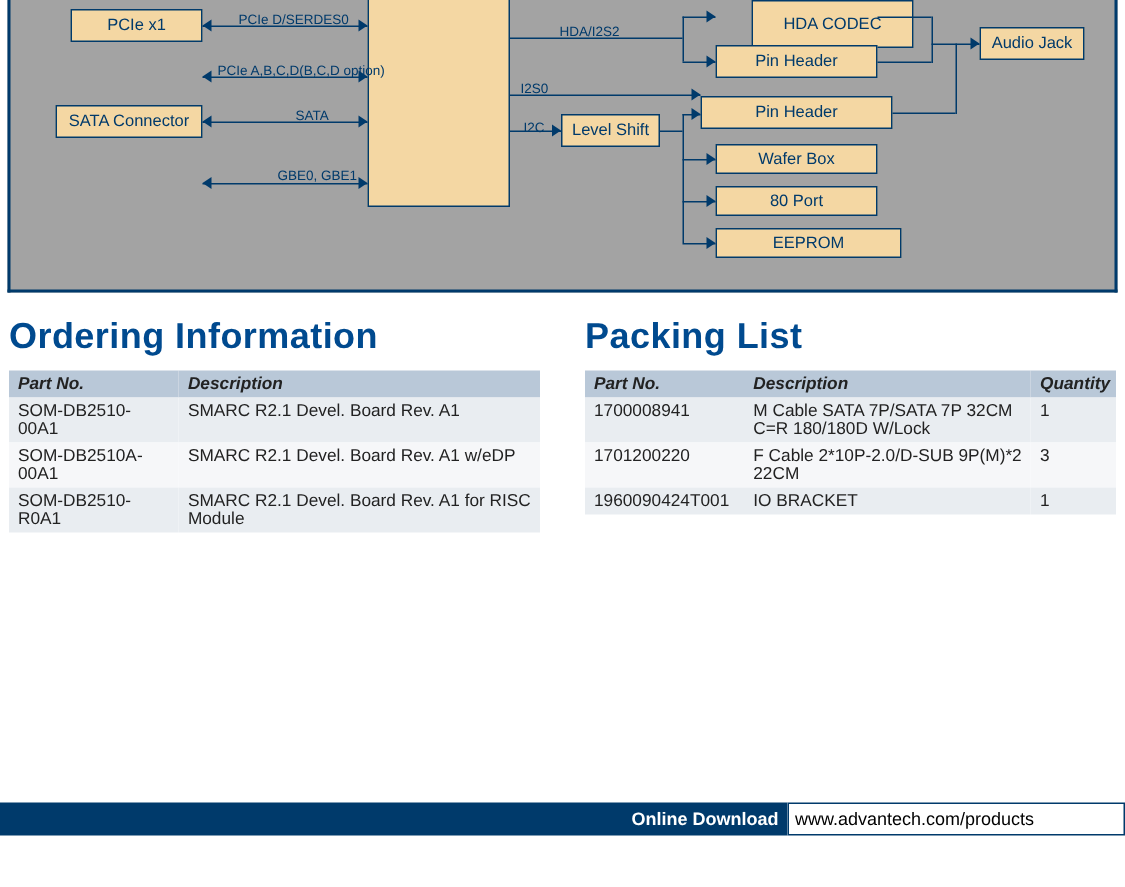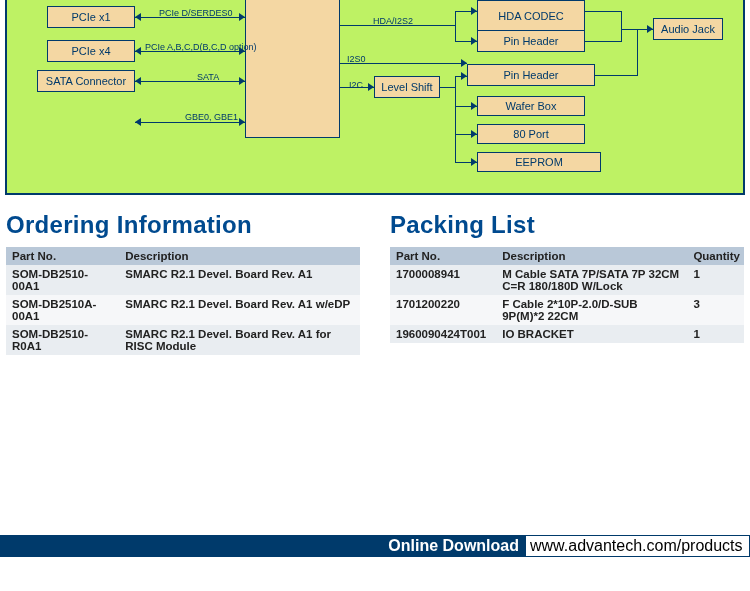--- a/index.html
+++ b/index.html
@@ -14,21 +14,21 @@
   .page { position: relative; width: 750px; }
 
   
   .diagram {
     position: relative;
     width: 740px;
     height: 195px;
     margin: 0 5px;
     border: 2px solid #003a6b;
     border-top: none;
-    background: #bef264;
+    background: #a3a3a3;
   }
   .node {
     position: absolute;
     background: #f4d7a3;
     border: 1px solid #003a6b;
     font-size: 11px;
     color: #003a6b;
     text-align: center;
     display: flex;
     align-items: center;
@@ -87,40 +87,40 @@
     table-layout: fixed;
     font-size: 11.5px;
   }
   table.data th {
     background: #b9c8d8;
     text-align: left;
     padding: 3px 6px;
     font-weight: 700;
     color: #222;
     border: none;
+    font-style: italic;
   }
   table.data td {
     padding: 3px 6px;
     color: #222;
     vertical-align: top;
-    font-weight: bold;
   }
   table.data tbody tr:nth-child(odd)  td { background: #e9edf1; }
   table.data tbody tr:nth-child(even) td { background: #f6f7f9; }
   .ordering col.c1 { width: 32%; }
   .packing  col.c1 { width: 30%; }
   .packing  col.c3 { width: 16%; }
 
   
   .footer {
     margin-top: 180px;
     display: flex;
     align-items: stretch;
     height: 22px;
-    font-size: 16px;
+    font-size: 12px;
   }
   .footer .bar {
     flex: 1;
     background: #003a6b;
     color: #fff;
     font-weight: 700;
     display: flex;
     align-items: center;
     justify-content: flex-end;
     padding-right: 6px;
@@ -138,26 +138,25 @@
 </head>
 <body>
 
 <div class="page">
 
   <div class="diagram">
 
     <div class="chip" style="left:238px; top:-2px; width:95px; height:140px;"></div>
 
     <div class="node" style="left:40px; top:6px;  width:88px; height:22px;">PCIe x1</div>
-    <div class="node" style="left:40px; top:40px; width:88px; height:22px;">PCIe x4</div>
     <div class="node" style="left:30px; top:70px; width:98px; height:22px;">SATA Connector</div>
 
     <div class="node" style="left:367px; top:76px; width:66px; height:22px;">Level Shift</div>
 
-    <div class="node" style="left:470px; top:0px;  width:108px; height:32px;">HDA CODEC</div>
+    <div class="node" style="left:494px; top:0px;  width:108px; height:32px;">HDA CODEC</div>
     <div class="node" style="left:470px; top:30px; width:108px; height:22px;">Pin Header</div>
     <div class="node" style="left:460px; top:64px; width:128px; height:22px;">Pin Header</div>
     <div class="node" style="left:470px; top:96px; width:108px; height:20px;">Wafer Box</div>
     <div class="node" style="left:470px; top:124px;width:108px; height:20px;text-align:right;">80 Port</div>
     <div class="node" style="left:470px; top:152px;width:124px; height:20px;">EEPROM</div>
 
     <div class="node" style="left:646px; top:18px; width:70px; height:22px;">Audio Jack</div>
 
     <div class="label" style="left:152px; top:8px;">PCIe D/SERDES0</div>
     <div class="label" style="left:138px; top:42px;">PCIe A,B,C,D(B,C,D option)</div>

